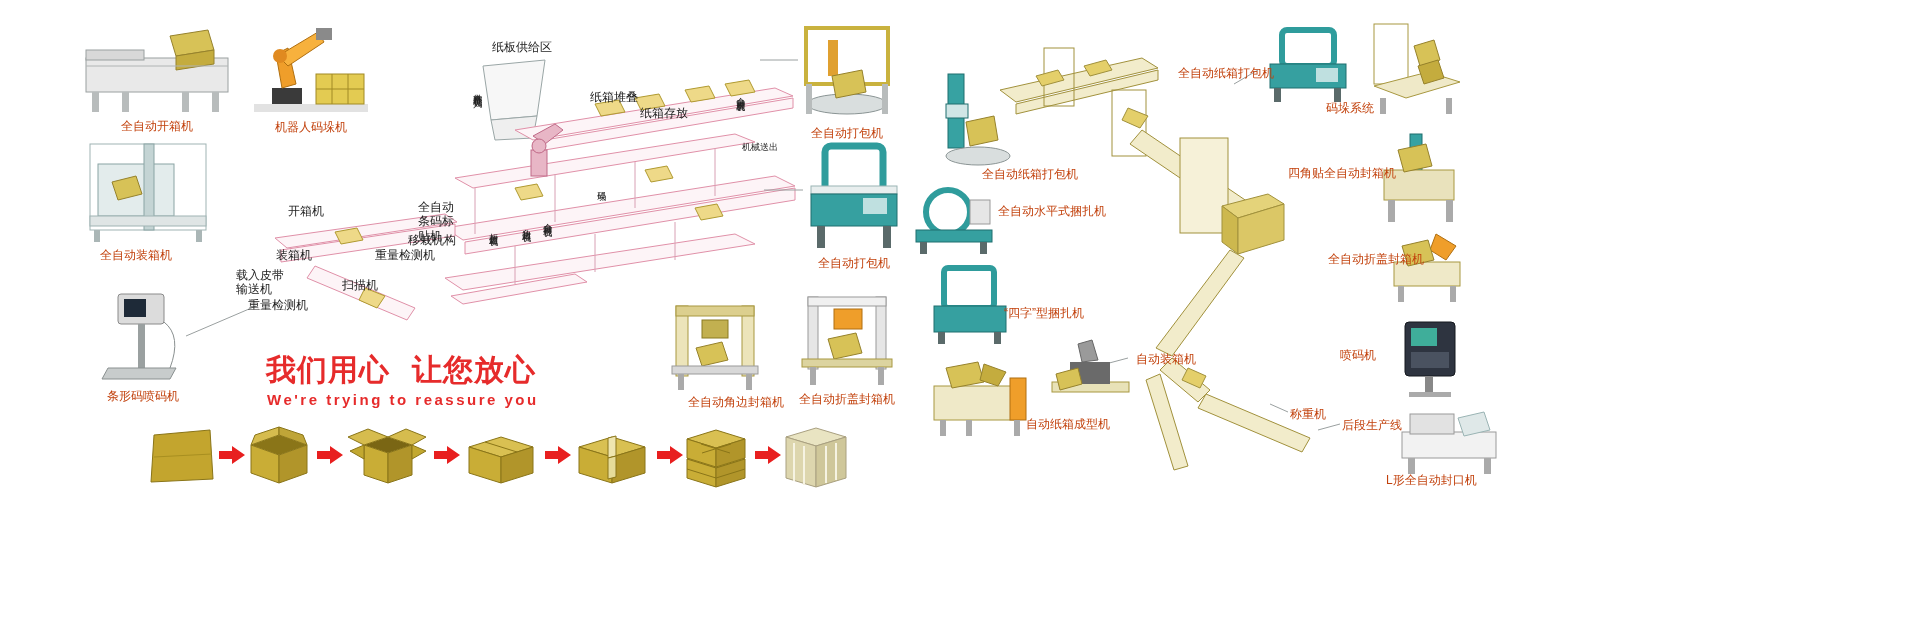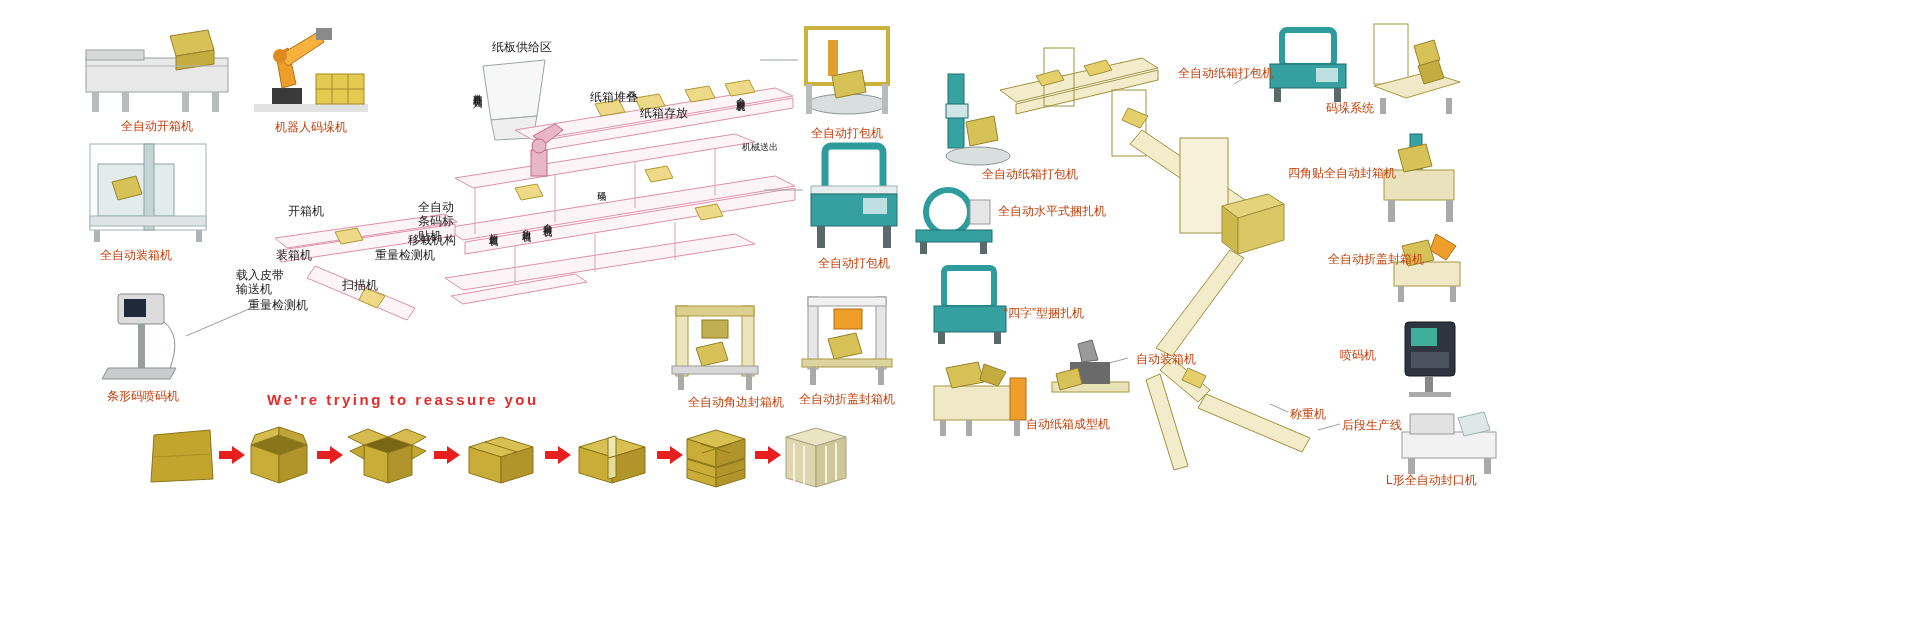--- a/index.html
+++ b/index.html
@@ -438,20 +438,21 @@
   <div class="dlbl d9">移栽机构</div>
   <div class="dlbl d10">重量检测机</div>
   <div class="dlbl vert d11">折盖封箱机</div>
   <div class="dlbl vert d12">角边封箱机</div>
   <div class="dlbl vert d13">全自动打包机</div>
   <div class="dlbl vert d14">码垛</div>
   <div class="dlbl wrap d15">载入皮带输送机</div>
   <div class="dlbl d16">扫描机</div>
   <div class="dlbl d17">重量检测机</div>
 
+  <div class="slogan-cn"><span>我们用心</span><span class="part2">让您放心</span></div>
   <div class="slogan-en">We're trying to reassure you</div>
 
   <div class="step s1">
     <svg viewBox="0 0 66 58">
       <polygon points="4,8 60,3 63,52 1,55" fill="#c3a52e" stroke="#8a7518"></polygon>
       <line x1="4" y1="30" x2="62" y2="27" stroke="#a88f20"></line>
     </svg>
   </div>
   <div class="arrow a1">
     <svg viewBox="0 0 26 18">

